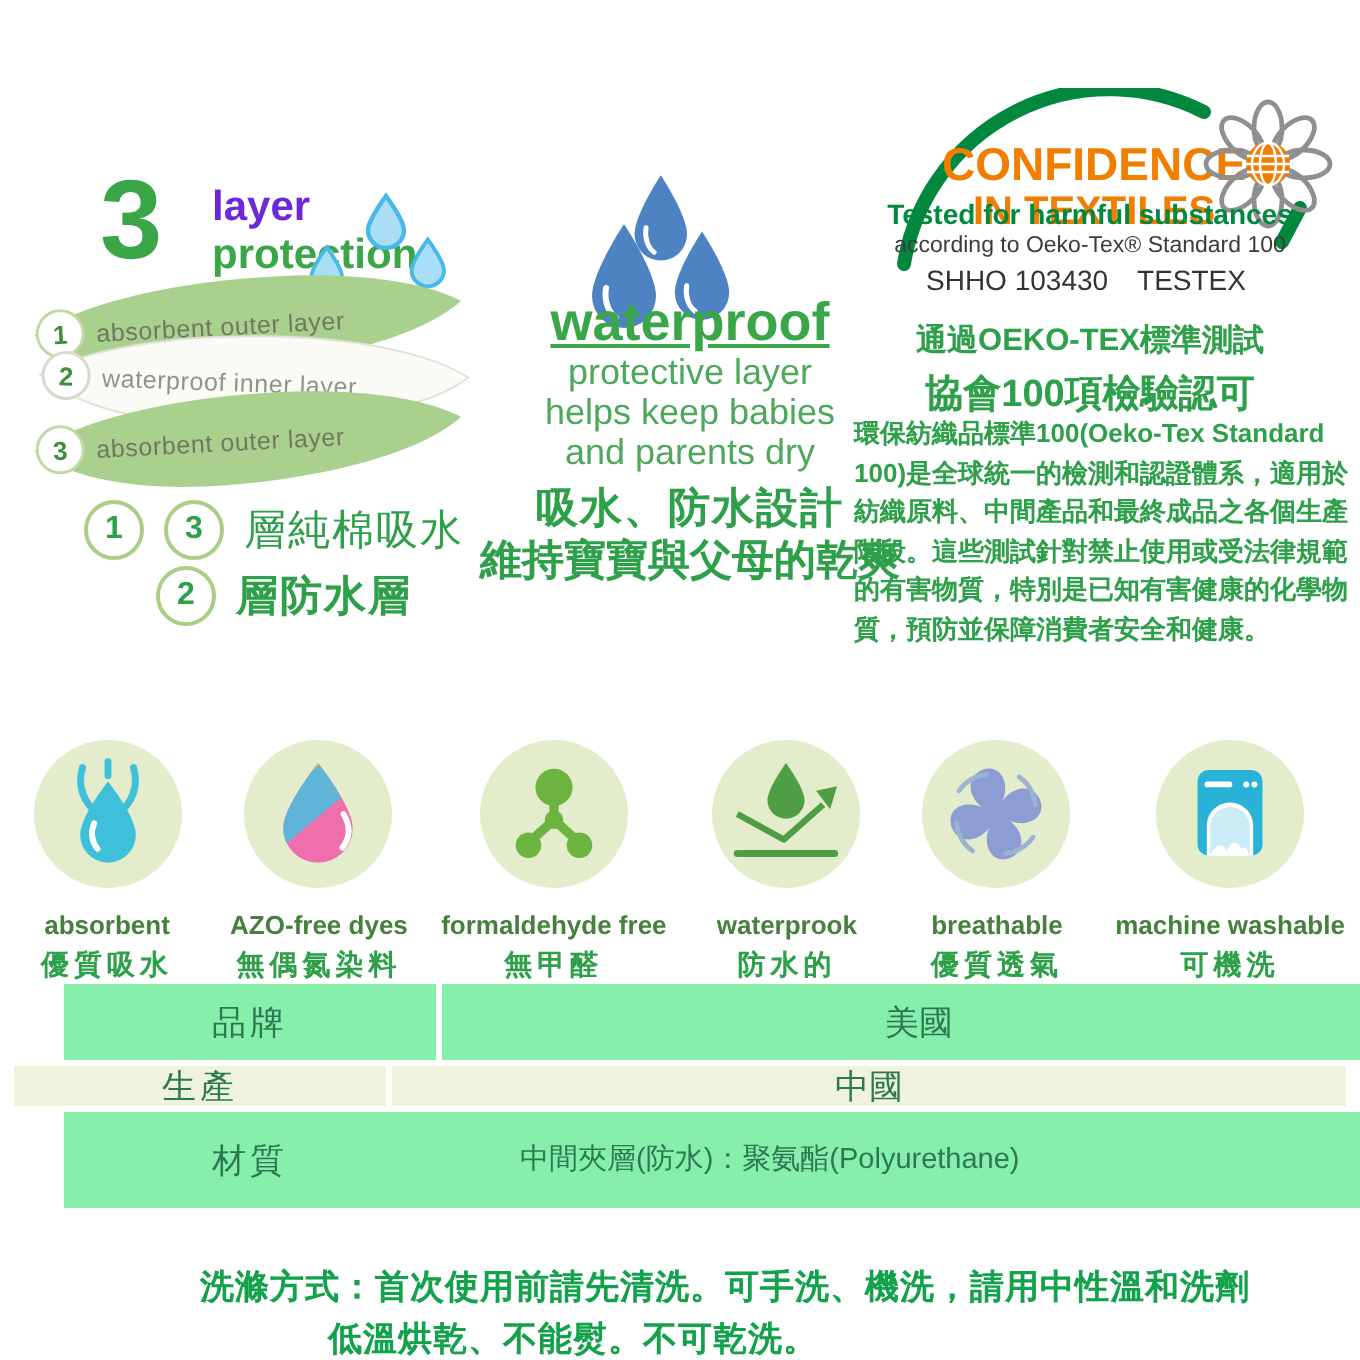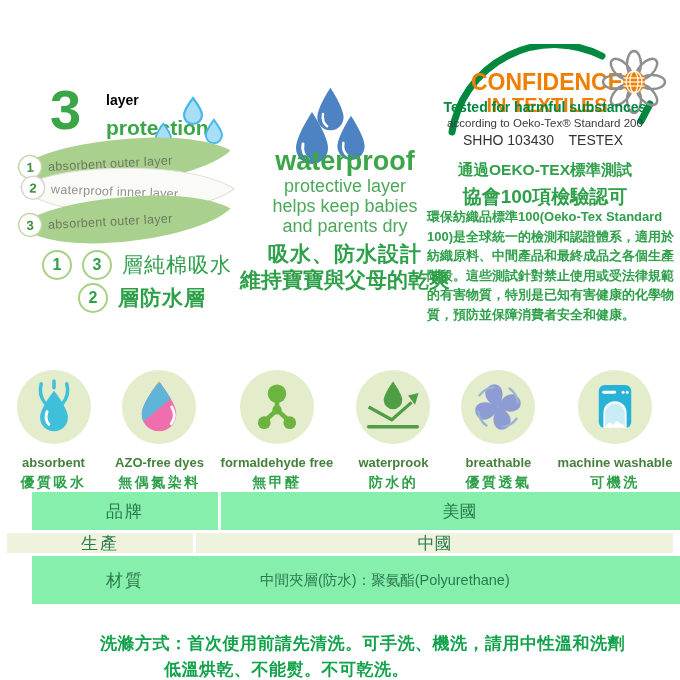--- a/index.html
+++ b/index.html
@@ -24,21 +24,21 @@
   .row-blue{background:#86efac;margin-left:25px;}
   .row-cream{background:#eff3de;}
   .wash{font-size:17px;font-weight:bold;color:#12a24b;letter-spacing:0.5px;white-space:nowrap;}
 </style>
 </head>
 <body>
 
 <div id="canvas">
 
   <div class="abs" style="left:50px;top:82px;font-size:56px;font-weight:bold;color:#3aa648;line-height:1;">3</div>
-  <div class="abs" style="left:106px;top:92px;font-size:14px;font-weight:bold;color:#000000;">layer</div>
+  <div class="abs" style="left:106px;top:92px;font-size:21px;font-weight:bold;color:#6d28d9;">layer</div>
   <div class="abs" style="left:106px;top:116px;font-size:21px;font-weight:bold;color:#3aa648;">protection</div>
 
   <svg class="abs" style="left:152px;top:96px;" width="78" height="60" viewBox="0 0 78 60">
     <g fill="#aadef6" stroke="#49b8e8" stroke-width="2.2">
       <path transform="translate(30,0)" d="M11,2 C11,2 2,14 2,19 a9,9 0 0 0 18,0 C20,14 11,2 11,2 Z"></path>
       <path transform="translate(2,26) scale(0.85)" d="M11,2 C11,2 2,14 2,19 a9,9 0 0 0 18,0 C20,14 11,2 11,2 Z"></path>
       <path transform="translate(52,22) scale(0.9)" d="M11,2 C11,2 2,14 2,19 a9,9 0 0 0 18,0 C20,14 11,2 11,2 Z"></path>
     </g>
   </svg>
 
@@ -89,21 +89,21 @@
       <g transform="translate(0,24)">
         <path d="M20,2 C20,2 4,26 4,38 a16,16 0 0 0 32,0 C36,26 20,2 20,2 Z"></path>
         <path d="M11,34 C10,40 12,46 16,49" stroke="#ffffff" stroke-width="3" fill="none" stroke-linecap="round"></path>
       </g>
       <g transform="translate(42,28) scale(0.85)">
         <path d="M20,2 C20,2 4,26 4,38 a16,16 0 0 0 32,0 C36,26 20,2 20,2 Z"></path>
         <path d="M11,34 C10,40 12,46 16,49" stroke="#ffffff" stroke-width="3" fill="none" stroke-linecap="round"></path>
       </g>
     </g>
   </svg>
-  <div class="abs ctr" style="left:240px;top:146px;width:210px;font-size:27px;font-weight:bold;color:#3aa648;">waterproof</div>
+  <div class="abs ctr" style="left:240px;top:146px;width:210px;font-size:27px;font-weight:bold;color:#3aa648;text-decoration:underline;">waterproof</div>
   <div class="abs ctr" style="left:240px;top:176px;width:210px;font-size:18px;color:#4da85b;">protective layer</div>
   <div class="abs ctr" style="left:240px;top:196px;width:210px;font-size:18px;color:#4da85b;">helps keep babies</div>
   <div class="abs ctr" style="left:240px;top:216px;width:210px;font-size:18px;color:#4da85b;">and parents dry</div>
   <div class="abs ctr" style="left:225px;top:240px;width:240px;font-size:21px;font-weight:bold;color:#2fa04a;letter-spacing:1px;">吸水、防水設計</div>
   <div class="abs ctr" style="left:225px;top:266px;width:240px;font-size:21px;font-weight:bold;color:#2fa04a;">維持寶寶與父母的乾爽</div>
 
   <svg class="abs" style="left:444px;top:44px;" width="232" height="98" viewBox="0 0 232 98">
     <path d="M8,88 A 104 104 0 0 1 158,12" stroke="#00883f" stroke-width="7" fill="none" stroke-linecap="round"></path>
     <line x1="206" y1="60" x2="197" y2="77" stroke="#00883f" stroke-width="7" stroke-linecap="round"></line>
     <text x="103" y="46" text-anchor="middle" font-size="23" font-weight="bold" fill="#f07e00">CONFIDENCE</text>
@@ -124,21 +124,21 @@
       <g stroke="#ffffff" stroke-width="1.2" fill="none">
         <line x1="179.5" y1="34" x2="200.5" y2="34"></line>
         <line x1="179" y1="38" x2="201" y2="38"></line>
         <line x1="179.5" y1="42" x2="200.5" y2="42"></line>
         <ellipse cx="190" cy="38" rx="4" ry="10.5"></ellipse>
         <ellipse cx="190" cy="38" rx="8" ry="10.8"></ellipse>
       </g>
     </g>
   </svg>
   <div class="abs ctr" style="left:430px;top:99px;width:230px;font-size:14px;font-weight:bold;color:#00883f;">Tested for harmful substances</div>
-  <div class="abs ctr" style="left:430px;top:117px;width:230px;font-size:11.5px;color:#3b3b3b;">according to Oeko-Tex® Standard 200</div>
+  <div class="abs ctr" style="left:430px;top:117px;width:230px;font-size:11.5px;color:#3b3b3b;">according to Oeko-Tex® Standard 100</div>
   <div class="abs" style="left:463px;top:132px;width:160px;display:flex;justify-content:space-between;">
     <span style="font-size:14px;color:#333;">SHHO 103430</span>
     <span style="font-size:14px;color:#333;">TESTEX</span>
   </div>
   <div class="abs ctr" style="left:430px;top:160px;width:230px;font-size:15.5px;font-weight:bold;color:#2fa04a;">通過OEKO-TEX標準測試</div>
   <div class="abs ctr" style="left:430px;top:184px;width:230px;font-size:19px;font-weight:bold;color:#2fa04a;">協會100項檢驗認可</div>
   <div class="abs" style="left:427px;top:207px;width:252px;font-size:13px;font-weight:bold;line-height:19.5px;color:#2fa04a;">環保紡織品標準100(Oeko-Tex Standard 100)是全球統一的檢測和認證體系，適用於紡織原料、中間產品和最終成品之各個生產階段。這些測試針對禁止使用或受法律規範的有害物質，特別是已知有害健康的化學物質，預防並保障消費者安全和健康。</div>
 
   <div class="abs" style="left:10px;top:370px;width:660px;display:flex;justify-content:space-between;gap:18px;">
 

